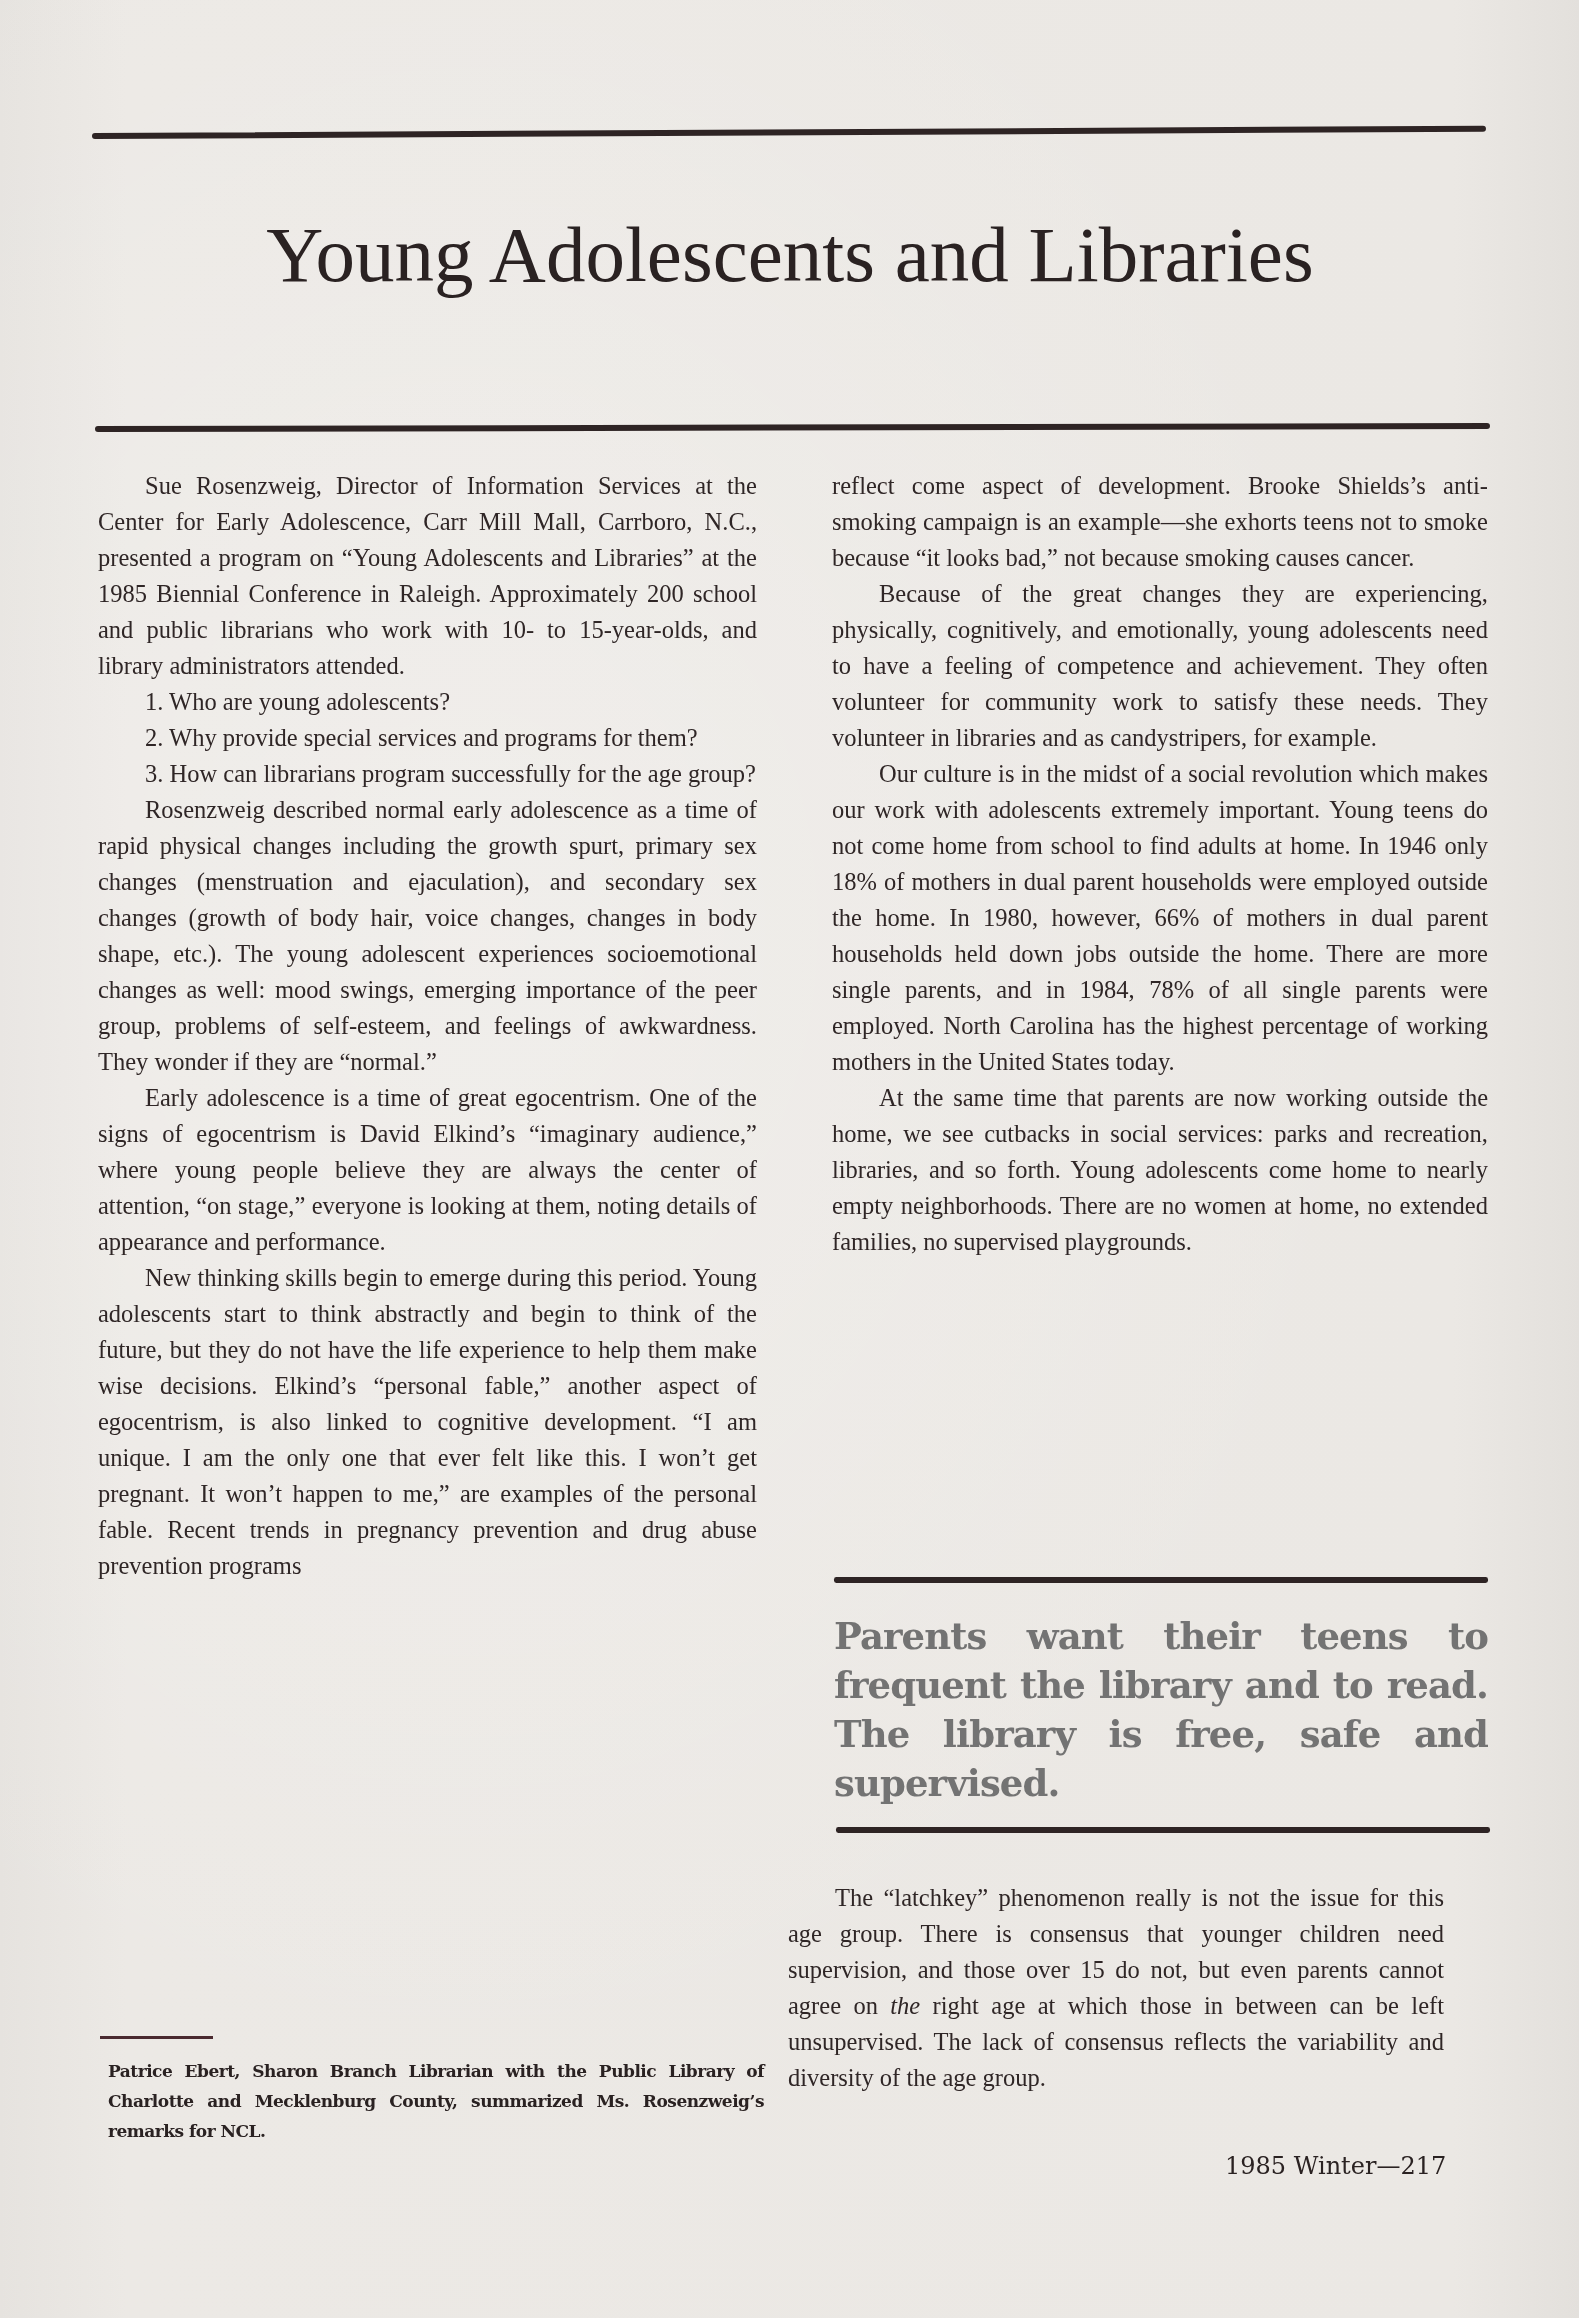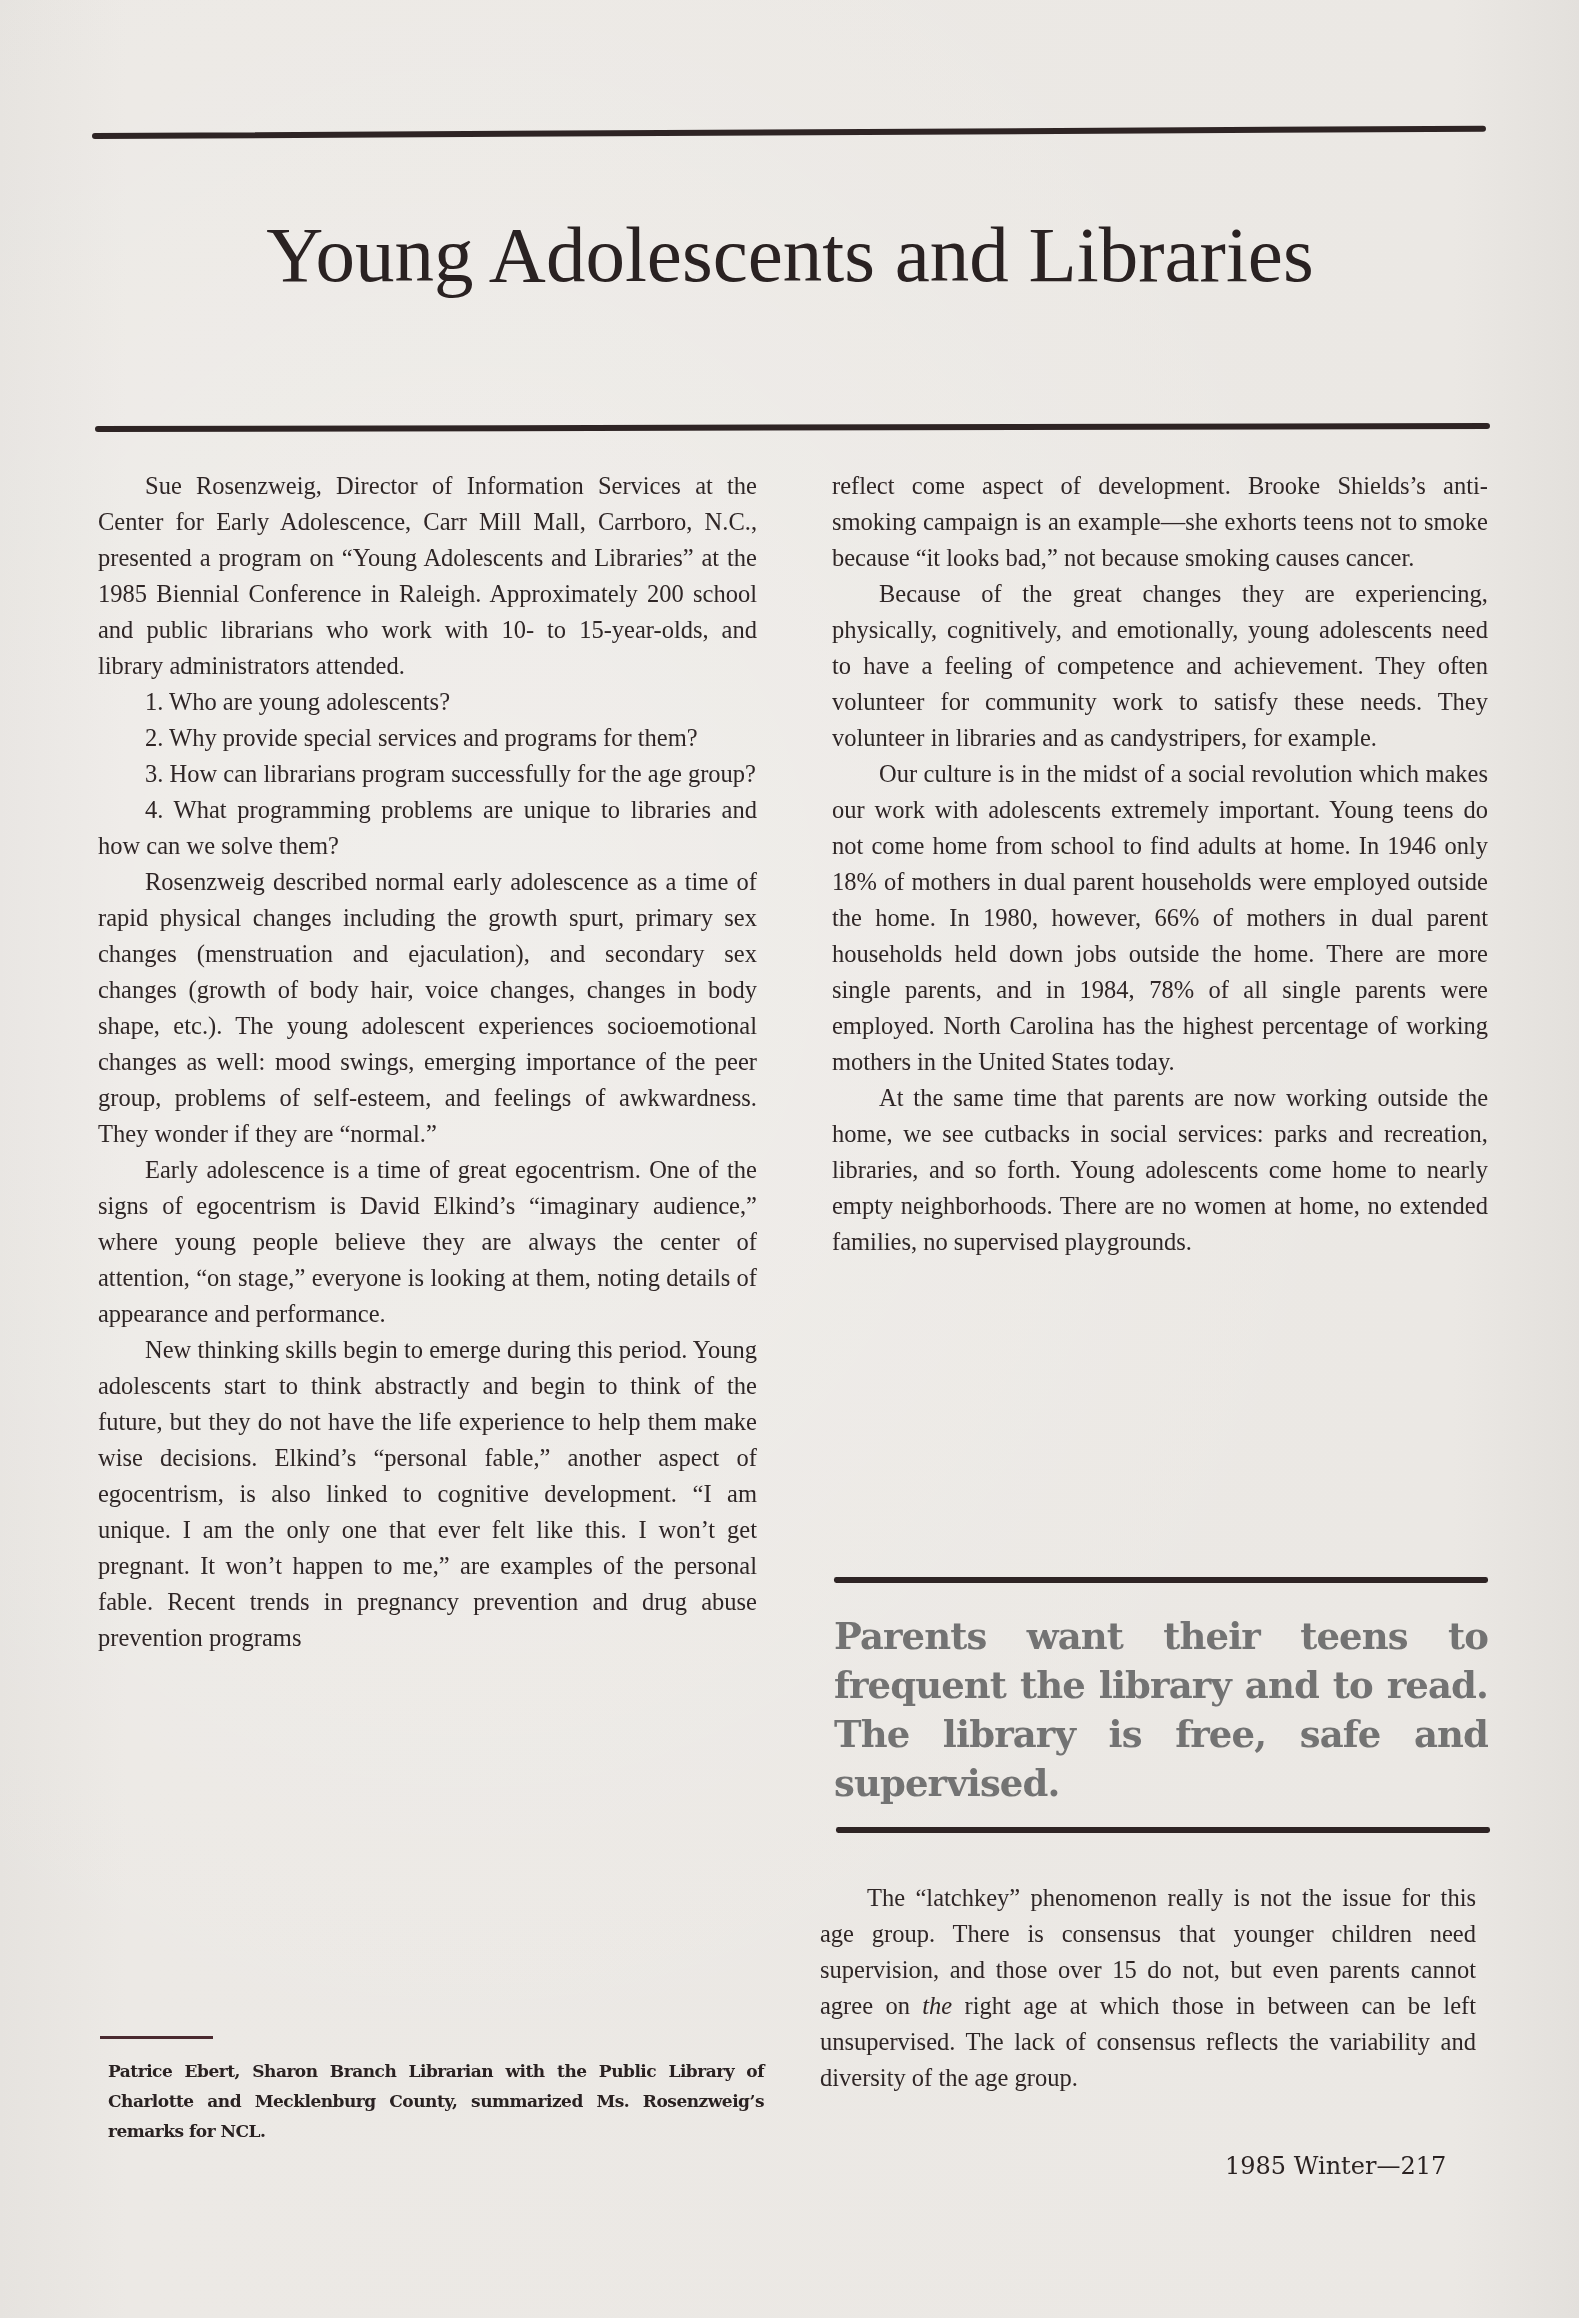--- a/index.html
+++ b/index.html
@@ -45,21 +45,21 @@
   #pull-rule-bottom { left: 836px; top: 1827px; width: 654px; }
 
   .pull-quote {
     position: absolute; left: 834px; top: 1612px; width: 654px;
     font-family: "DejaVu Serif", "Liberation Serif", serif;
     font-weight: bold; font-size: 37px; line-height: 49px;
     text-align: justify; color: #737373; margin: 0;
     letter-spacing: -0.9px;
   }
 
-  #col-right-bottom { left: 820px; top: 1880px; width: 656px; }
+  #col-right-bottom { left: 788px; top: 1880px; width: 656px; }
 
   .fn-rule { position: absolute; left: 100px; top: 2036px; width: 113px; height: 3.2px; background: #4a2a30; }
   .footnote {
     position: absolute; left: 100px; top: 2048px; width: 656px;
     font-family: "DejaVu Serif", "Liberation Serif", serif;
     font-weight: bold; font-size: 17px; line-height: 30px;
     text-align: justify; margin: 8px; color: #2a2222;
     letter-spacing: -0.5px;
   }
 
@@ -77,21 +77,20 @@
 
 <div class="rule" id="rule-top"></div>
 <h1 class="title">Young Adolescents and Libraries</h1>
 <div class="rule" id="rule-under-title"></div>
 
 <div class="col" id="col-left">
   <p>Sue Rosenzweig, Director of Information Services at the Center for Early Adolescence, Carr Mill Mall, Carrboro, N.C., presented a program on “Young Adolescents and Libraries” at the 1985 Biennial Conference in Raleigh. Approximately 200 school and public librarians who work with 10- to 15-year-olds, and library administrators attended.</p>
   <p>1. Who are young adolescents?</p>
   <p>2. Why provide special services and programs for them?</p>
   <p>3. How can librarians program successfully for the age group?</p>
-  <p>4. What programming problems are unique to libraries and how can we solve them?</p>
   <p>Rosenzweig described normal early adolescence as a time of rapid physical changes including the growth spurt, primary sex changes (menstruation and ejaculation), and secondary sex changes (growth of body hair, voice changes, changes in body shape, etc.). The young adolescent experiences socioemotional changes as well: mood swings, emerging importance of the peer group, problems of self-esteem, and feelings of awkwardness. They wonder if they are “normal.”</p>
   <p>Early adolescence is a time of great egocentrism. One of the signs of egocentrism is David Elkind’s “imaginary audience,” where young people believe they are always the center of attention, “on stage,” everyone is looking at them, noting details of appearance and performance.</p>
   <p>New thinking skills begin to emerge during this period. Young adolescents start to think abstractly and begin to think of the future, but they do not have the life experience to help them make wise decisions. Elkind’s “personal fable,” another aspect of egocentrism, is also linked to cognitive development. “I am unique. I am the only one that ever felt like this. I won’t get pregnant. It won’t happen to me,” are examples of the personal fable. Recent trends in pregnancy prevention and drug abuse prevention programs</p>
 </div>
 
 <div class="fn-rule"></div>
 <p class="footnote">Patrice Ebert, Sharon Branch Librarian with the Public Library of Charlotte and Mecklenburg County, summarized Ms. Rosenzweig’s remarks for NCL.</p>
 
 <div class="col" id="col-right">
   <p class="noindent">reflect come aspect of development. Brooke Shields’s anti-smoking campaign is an example—she exhorts teens not to smoke because “it looks bad,” not because smoking causes cancer.</p>

